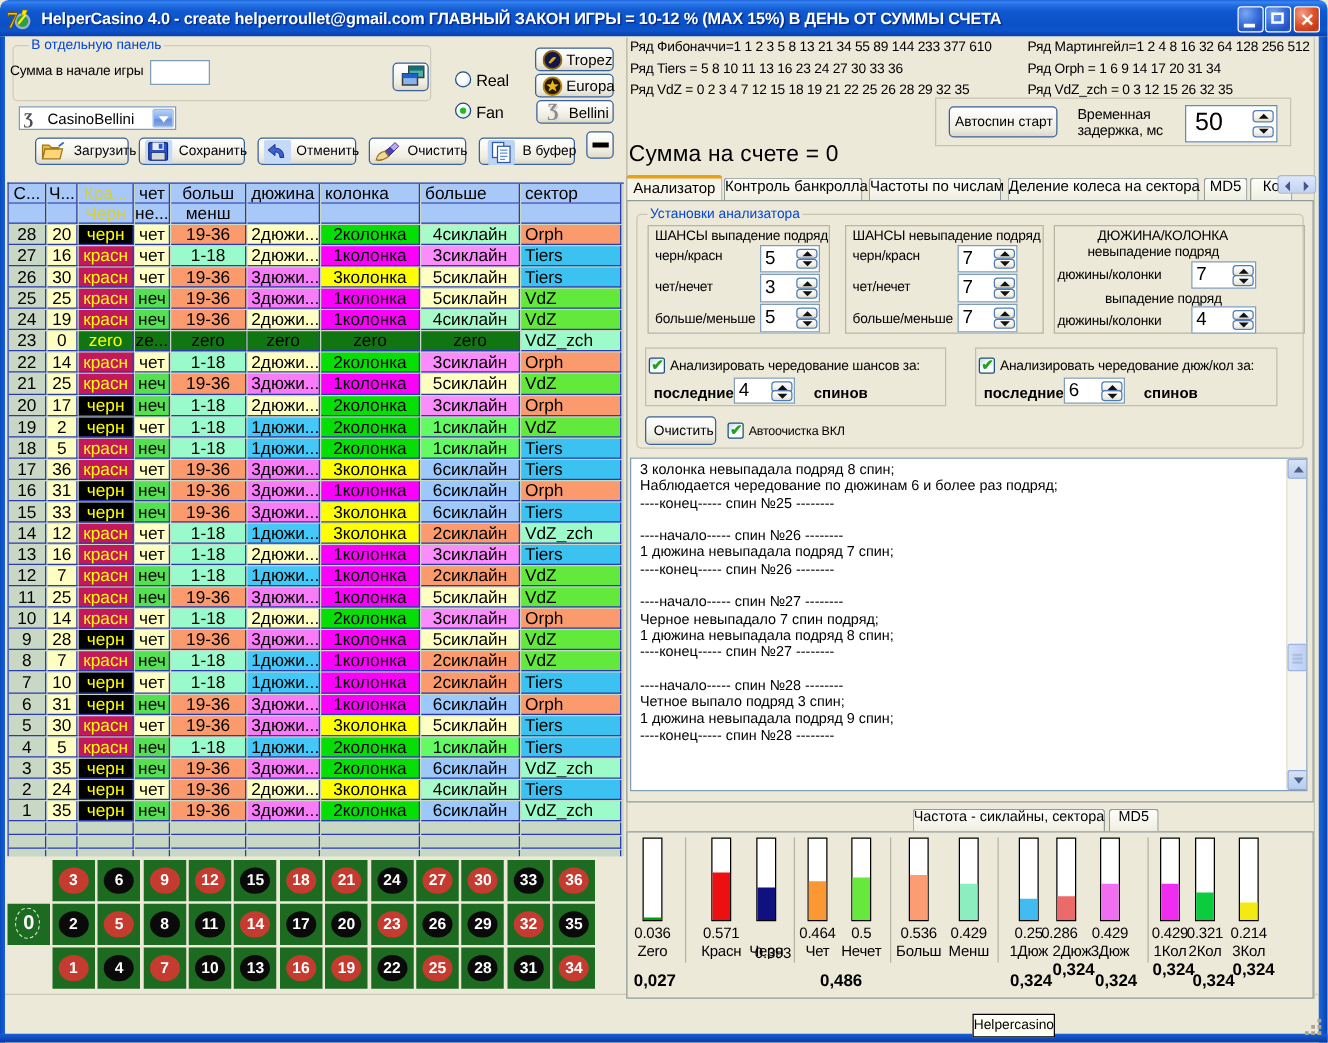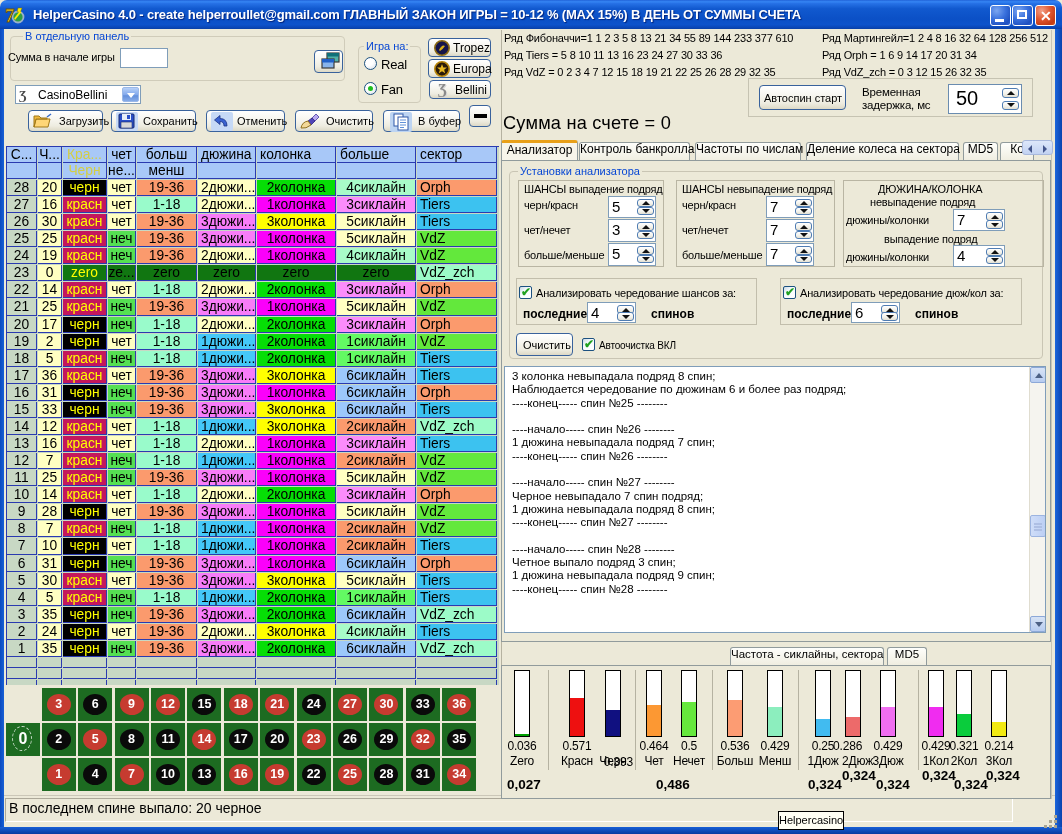--- a/index.html
+++ b/index.html
@@ -118,23 +118,20 @@
  <rect x="4" y="2" width="9" height="12" fill="#fff" stroke="#3058a8" stroke-width="1"></rect>
  <rect x="8" y="5" width="10" height="13" fill="#fff" stroke="#3058a8" stroke-width="1"></rect>
  <path d="M10 8 h6 M10 10.5 h6 M10 13 h6 M10 15.5 h4" stroke="#6090d8" stroke-width="1"></path>
 </svg>
       <span style="position:absolute;left:34px;top:4px;font-size:11px;white-space:nowrap">В буфер</span>
     </div>
 <div class="xpbtn" style="left:469px;top:105px;width:22px;height:22px">
       <span style="position:absolute;left:4px;top:8px;width:13px;height:4px;background:#000"></span>
     </div>
 
-<div class="gb" style="left:358px;top:46px;width:63px;height:57px">
-      <b style="left:5px">Игра на:</b>
-    </div>
 <div class="abs" style="left:364px;top:57px;width:13px;height:13px;border-radius:50%;border:1px solid #1c5180;background:radial-gradient(circle at 35% 30%,#ffffff 40%,#d4dde6)"></div>
 <div class="lbl" style="left:381px;top:58px;font-size:13px">Real</div>
 <div class="abs" style="left:364px;top:82px;width:13px;height:13px;border-radius:50%;border:1px solid #1c5180;background:radial-gradient(circle at 35% 30%,#ffffff 40%,#d4dde6)">
  <i style="position:absolute;left:3px;top:3px;width:5px;height:5px;border-radius:50%;background:#1fbe1f;display:block"></i>
     </div>
 <div class="lbl" style="left:381px;top:83px;font-size:13px">Fan</div>
 
 <div class="xpbtn" style="left:428px;top:38px;width:63px;height:19px">
       <svg width="16" height="16" viewBox="0 0 16 16" style="position:absolute;left:5px;top:1px">
  <circle cx="8" cy="8" r="7.2" fill="#15154a" stroke="#8a6a14" stroke-width="1.6"></circle>
@@ -595,23 +592,20 @@
 <div style="position:absolute;left:442.1px;top:757.5px;width:34.2px;height:33.2px;background:#1d6b21;">
       <i style="position:absolute;left:5.1px;top:6.1px;width:24px;height:21px;border-radius:50%;background:#c63b30;display:block"></i>
       <span style="position:absolute;left:0;top:0;width:100%;height:100%;text-align:center;line-height:33.2px;color:#fff;font-weight:bold;font-size:12.5px">34</span>
     </div>
 <div style="position:absolute;left:6px;top:722.5px;width:34px;height:33.2px;background:#1d6b21;">
  <i style="position:absolute;left:6px;top:3px;width:20px;height:25px;border:1px dashed #cfe0cf;border-radius:50%;display:block"></i>
  <span style="position:absolute;left:0;top:0;width:100%;height:100%;text-align:center;line-height:32px;color:#fff;font-weight:bold;font-size:16px">0</span>
     </div>
 
 <div class="abs" style="left:4px;top:795px;width:1051px;height:32px;border-top:1px solid #cbc7b8;"></div>
-<div class="abs" style="left:5px;top:798px;width:1008px;height:24px;border:1px solid;border-color:#aca899 #fff #fff #aca899;background:#ece9d8;">
- <span style="position:absolute;left:3px;top:1px;font-size:14px;">В последнем спине выпало: 20 черное</span>
-    </div>
 <svg class="abs" style="left:1044px;top:815px" width="15" height="15" viewBox="0 0 15 15">
  <g fill="#a9a591">
         <rect x="10" y="10" width="3" height="3"></rect>
         <rect x="10" y="5" width="3" height="3"></rect>
         <rect x="5" y="10" width="3" height="3"></rect>
         <rect x="10" y="0" width="3" height="3"></rect>
         <rect x="5" y="5" width="3" height="3"></rect>
         <rect x="0" y="10" width="3" height="3"></rect>
       </g>
 </svg>
@@ -849,21 +843,21 @@
 <div class="lbl" style="left:755px;top:739.5px;width:40px;text-align:center;font-size:12px">0.429</div>
 <div class="lbl" style="left:755px;top:754.5px;width:40px;text-align:center;font-size:12px">Менш</div>
 <div class="abs" style="left:815px;top:670px;width:16px;height:67px;background:#fff;border:1px solid #000">
 <i style="position:absolute;left:0;bottom:0;width:100%;height:17px;background:#41bbf0;display:block"></i>
     </div>
 <div class="lbl" style="left:803px;top:739.5px;width:40px;text-align:center;font-size:12px">0.25</div>
 <div class="lbl" style="left:803px;top:754.5px;width:40px;text-align:center;font-size:12px">1Дюж</div>
 <div class="abs" style="left:845px;top:670px;width:16px;height:67px;background:#fff;border:1px solid #000">
 <i style="position:absolute;left:0;bottom:0;width:100%;height:19px;background:#ed6a6a;display:block"></i>
     </div>
-<div class="lbl" style="left:833px;top:739.5px;width:16px;text-align:center;font-size:12px">0.286</div>
+<div class="lbl" style="left:833px;top:739.5px;width:40px;font-size:12px">0.286</div>
 <div class="lbl" style="left:833px;top:754.5px;width:40px;text-align:right;font-size:12px">2Дюж</div>
 <div class="abs" style="left:880px;top:670px;width:16px;height:67px;background:#fff;border:1px solid #000">
 <i style="position:absolute;left:0;bottom:0;width:100%;height:29px;background:#f06ef0;display:block"></i>
     </div>
 <div class="lbl" style="left:868px;top:739.5px;width:40px;text-align:center;font-size:12px">0.429</div>
 <div class="lbl" style="left:868px;top:754.5px;width:40px;text-align:center;font-size:12px">3Дюж</div>
 <div class="abs" style="left:928px;top:670px;width:16px;height:67px;background:#fff;border:1px solid #000">
 <i style="position:absolute;left:0;bottom:0;width:100%;height:29px;background:#f02cf0;display:block"></i>
     </div>
 <div class="lbl" style="left:916px;top:739.5px;width:40px;text-align:center;font-size:12px">0.429</div>

